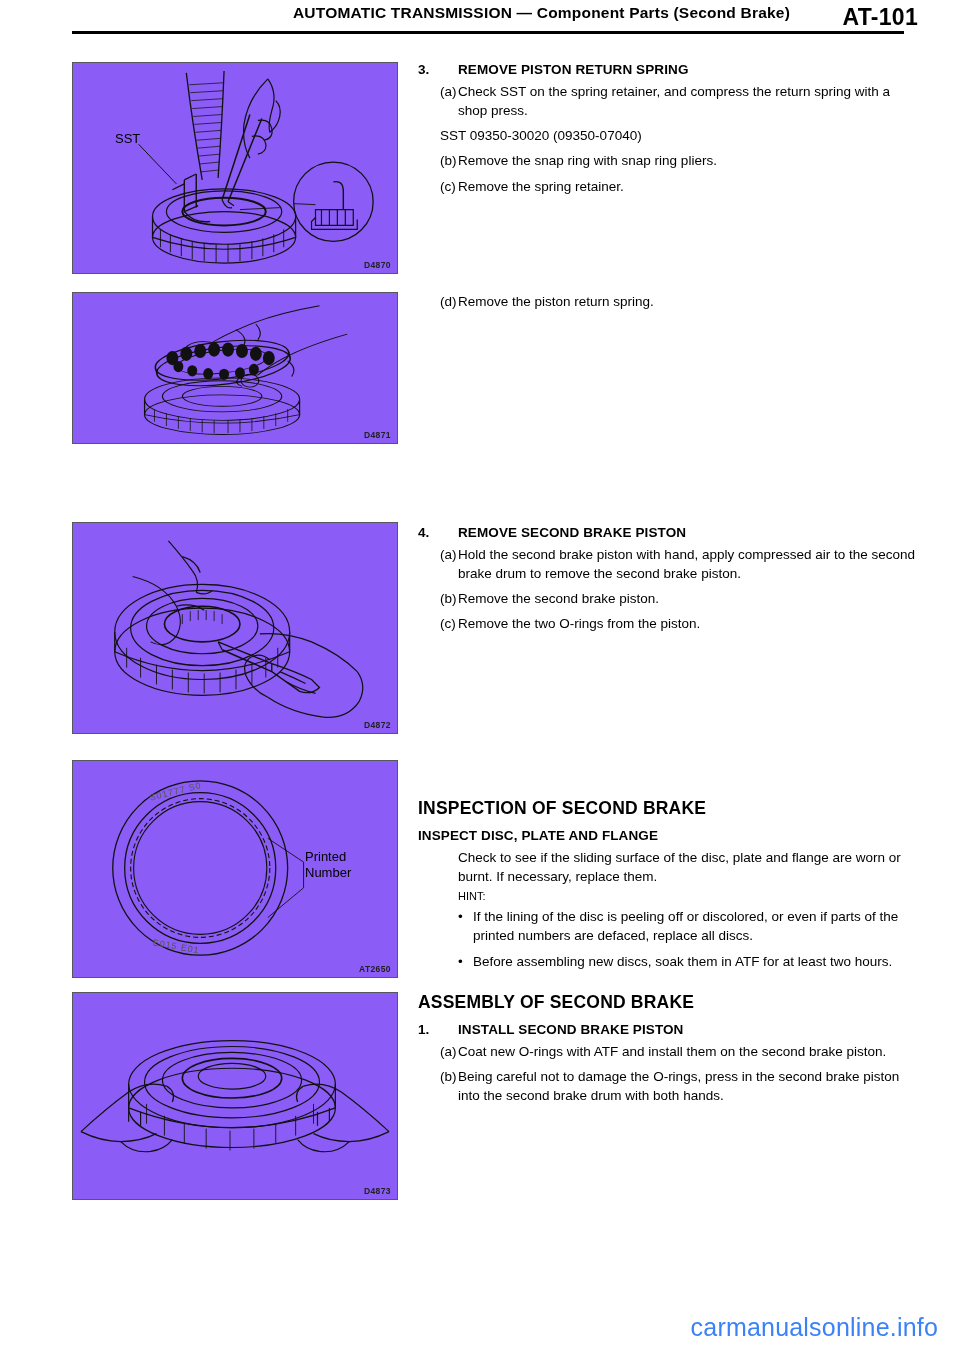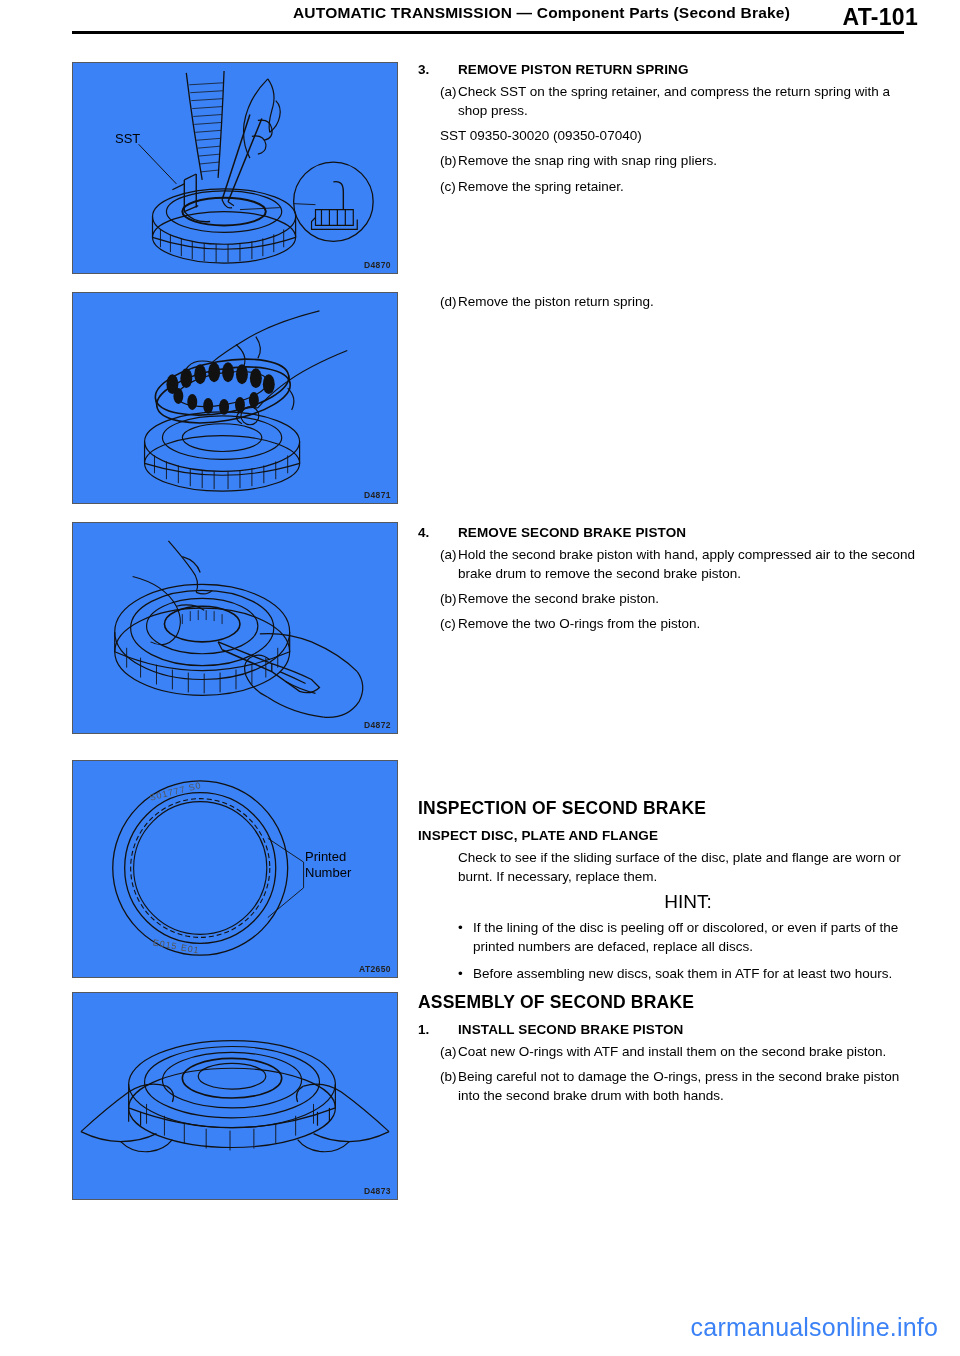--- a/index.html
+++ b/index.html
@@ -19,32 +19,32 @@
   .hdr-sub{font-weight:bold;}
   .hdr-page{
     position:absolute;left:800px;top:0;width:118px;text-align:right;
     font-size:23px;font-weight:bold;letter-spacing:.3px;
   }
   .hdr-rule{
     position:absolute;left:72px;top:27px;width:832px;height:3px;background:#000;
   }
 
   
-  .fig{position:absolute;border:1.5px solid #55585c;background:#3b82f6;box-sizing:border-box;}
+  .fig{position:absolute;border:1.5px solid #55585c;background:#8b5cf6;box-sizing:border-box;}
   .fig .code{
     position:absolute;right:6px;bottom:3px;
     font-size:8.5px;font-weight:bold;letter-spacing:.4px;color:#222;
   }
   .fig svg{position:absolute;left:0;top:0;width:100%;height:100%;}
   .fig .lbl{
     position:absolute;font-size:12.5px;color:#000;white-space:pre-line;line-height:1.25;
   }
 
   #fig1{left:72px;top:62px;width:326px;height:212px;}
-  #fig2{left:72px;top:292px;width:326px;height:212px;}
+  #fig2{left:72px;top:292px;width:326px;height:152px;}
   #fig3{left:72px;top:522px;width:326px;height:212px;}
   #fig4{left:72px;top:760px;width:326px;height:218px;}
   #fig5{left:72px;top:992px;width:326px;height:208px;padding-left:8px;}
 
   #fig1 .lbl{left:42px;top:68px;font-size:13px;}
   #fig4 .lbl{left:232px;top:88px;font-size:13px;}
 
   
   .col{position:absolute;left:418px;width:500px;}
   .blk{position:absolute;width:500px;}
@@ -65,21 +65,21 @@
     margin:0 0 6px 0;
   }
   .item .mk{width:40px;flex:none;padding-left:22px;box-sizing:border-box;}
   .item .tx{flex:1;}
   .plain{
     font-size:13.5px;line-height:1.42;margin:0 0 6px 0;padding-left:22px;
   }
   .indent{
     font-size:13.5px;line-height:1.42;margin:0 0 3px 0;padding-left:40px;
   }
-  .hintlbl{font-size:19px;line-height:1.42;padding-left:40px;margin:0 0 2px 0;text-align:center;}
+  .hintlbl{font-size:11px;line-height:1.42;padding-left:40px;margin:0 0 2px 0;}
   .bullet{
     display:flex;font-size:13.5px;line-height:1.42;padding-left:40px;margin:0 0 7px 0;
   }
   .bullet .dot{width:15px;flex:none;}
   .bullet .tx{flex:1;}
 
   .watermark{
     position:absolute;right:22px;bottom:14px;
     font-size:25px;color:#3b82f6;letter-spacing:.2px;
   }

